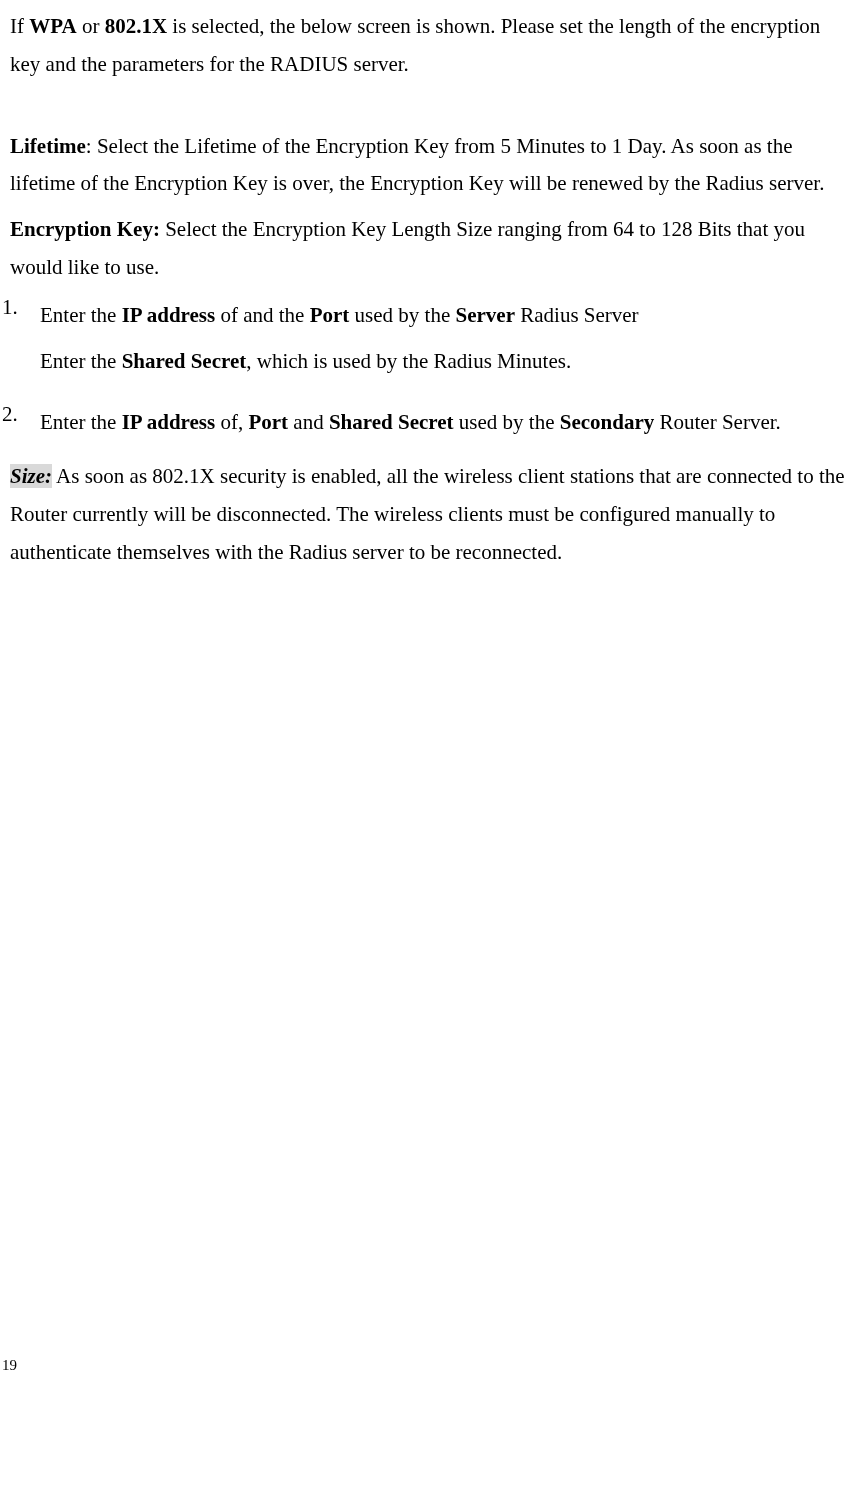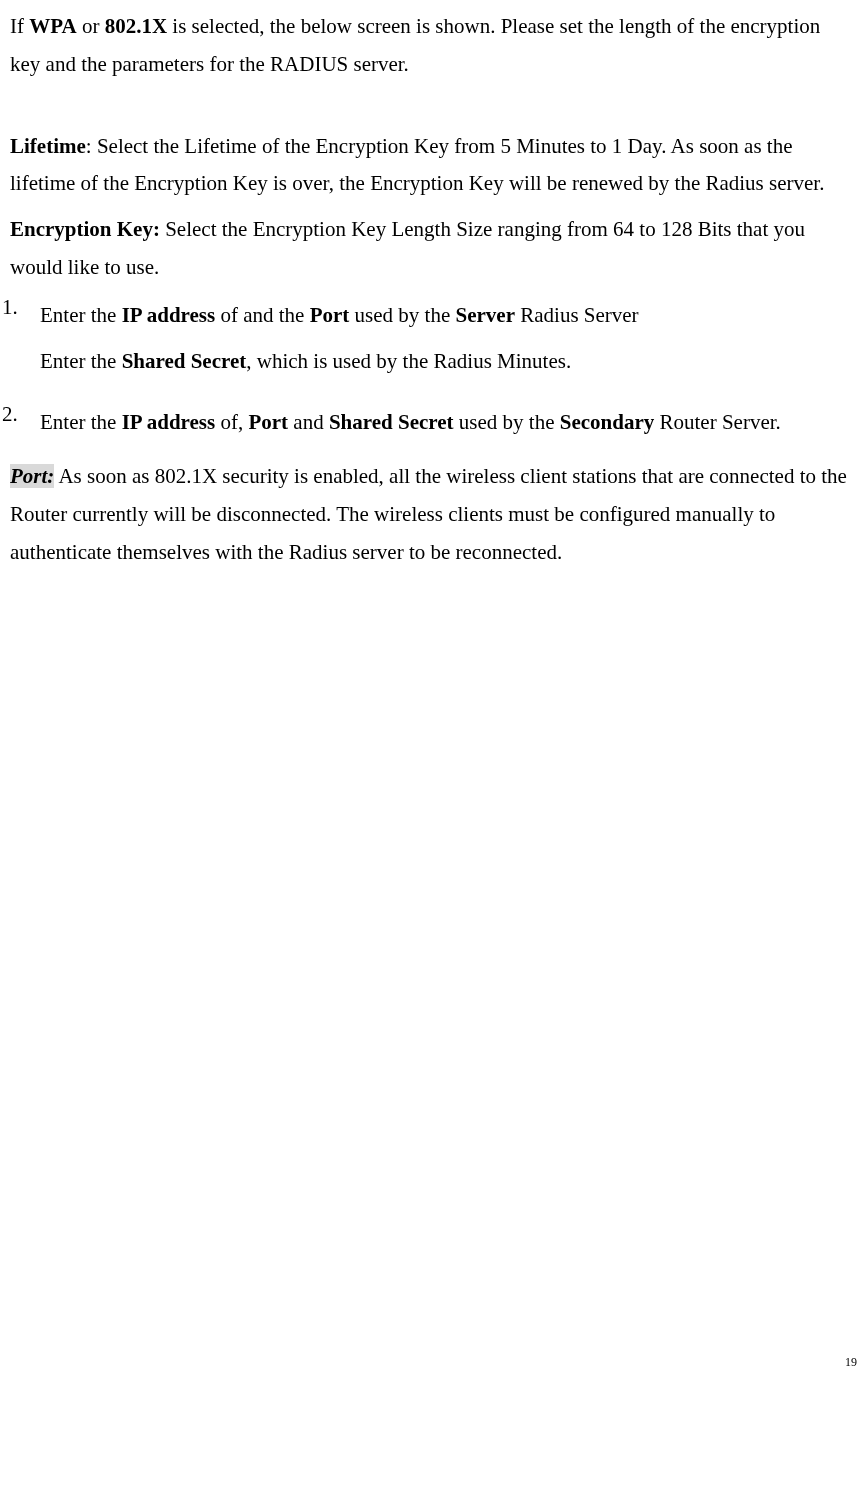--- a/index.html
+++ b/index.html
@@ -43,22 +43,22 @@
     .list-content {
       flex: 1;
     }
     .sub-line {
       margin-top: 8px;
     }
     .spacer {
       height: 34px;
     }
     .page-number {
-      text-align: right;
-      font-size: 12px;
+      text-align: left;
+      font-size: 15px;
       margin-top: 780px;
     }
   </style>
 </head>
 <body>
 
 <div class="page">
 
   <p class="para">
     <span>If </span><span class="bold">WPA</span><span> or </span><span class="bold">802.1X</span><span> is selected, the below screen is shown.    Please set the length of the encryption key and the parameters for the RADIUS server.</span>
@@ -90,18 +90,18 @@
   <div class="list-item">
     <div class="list-num">2.</div>
     <div class="list-content">
       <p>
         <span>Enter the </span><span class="bold">IP address</span><span> of, </span><span class="bold">Port</span><span> and </span><span class="bold">Shared Secret</span><span> used by the </span><span class="bold">Secondary</span><span> Router Server.</span>
       </p>
     </div>
   </div>
 
   <p class="para">
-    <span class="bold italic highlight">Port:</span><span> As soon as 802.1X security is enabled, all the wireless client stations that are connected to the Router currently will be disconnected.    The wireless clients must be configured manually to authenticate themselves with the Radius server to be reconnected.</span>
+    <span class="bold italic highlight">Size:</span><span> As soon as 802.1X security is enabled, all the wireless client stations that are connected to the Router currently will be disconnected.    The wireless clients must be configured manually to authenticate themselves with the Radius server to be reconnected.</span>
   </p>
 
   <div class="page-number">19</div>
 
 </div>
 
 </body></html>

